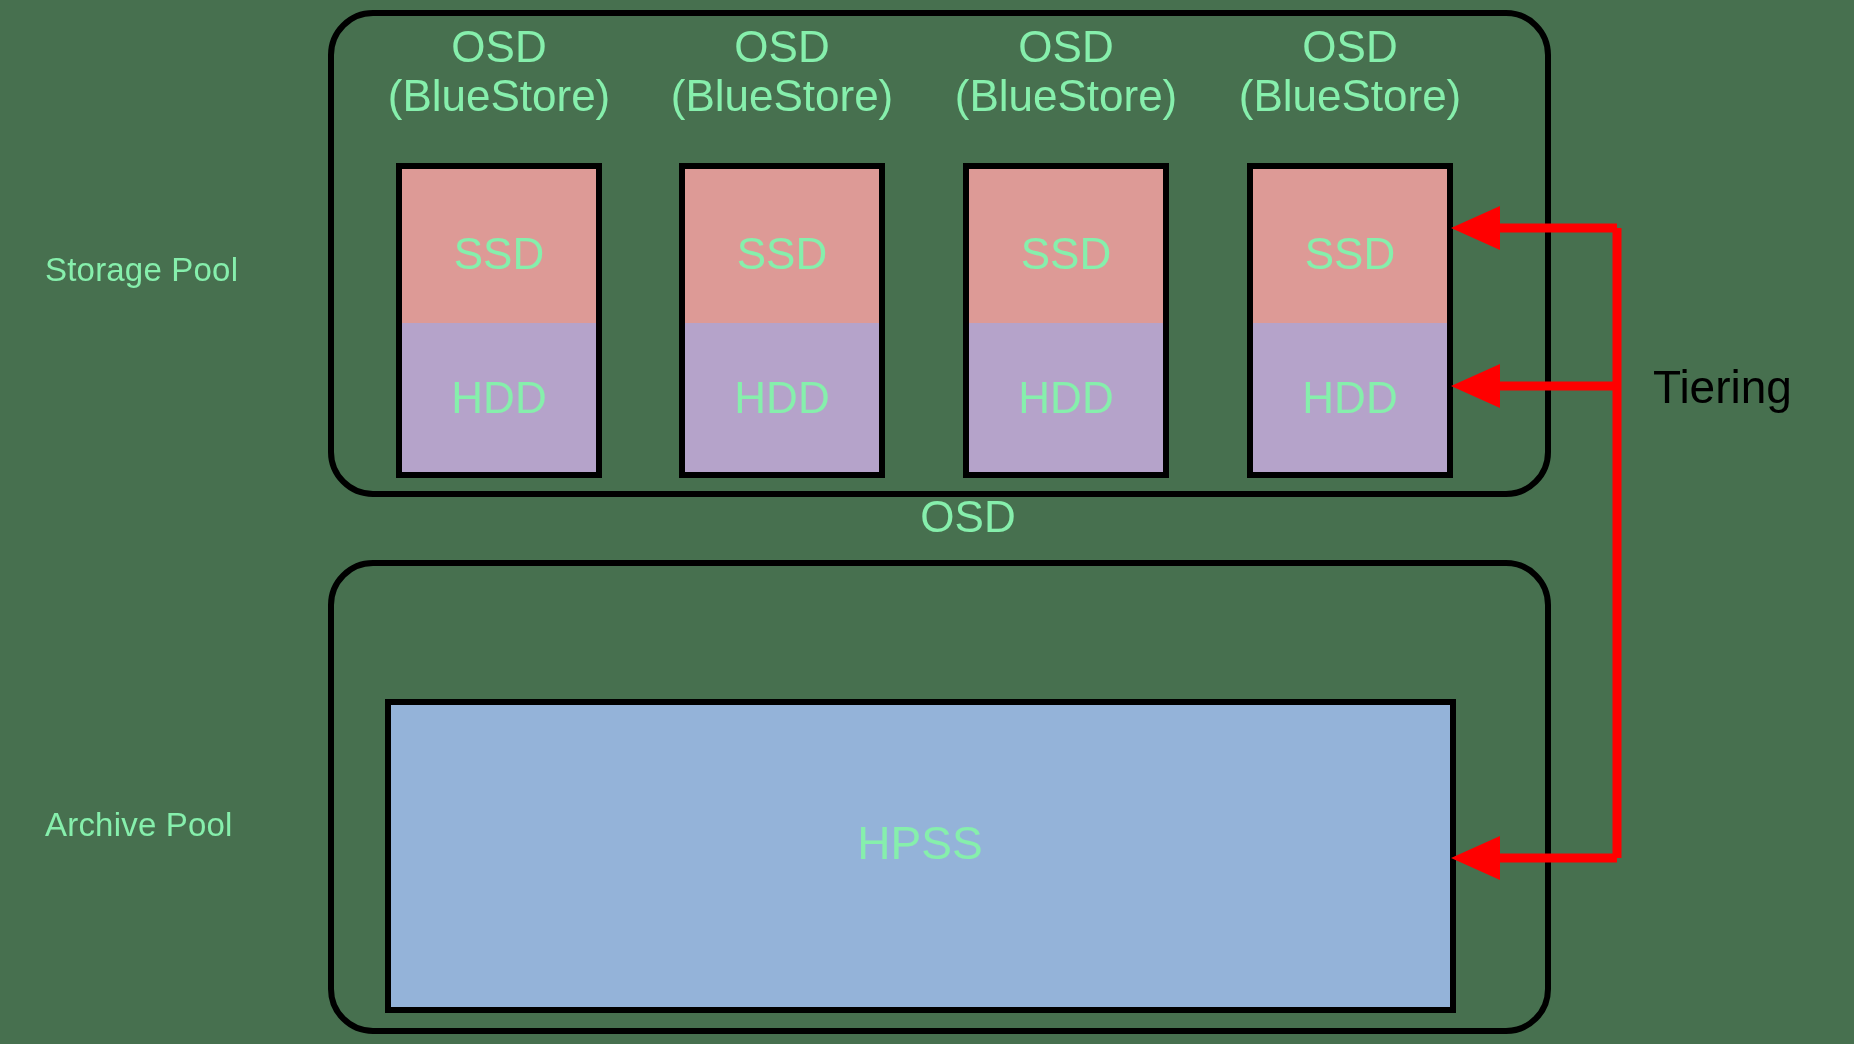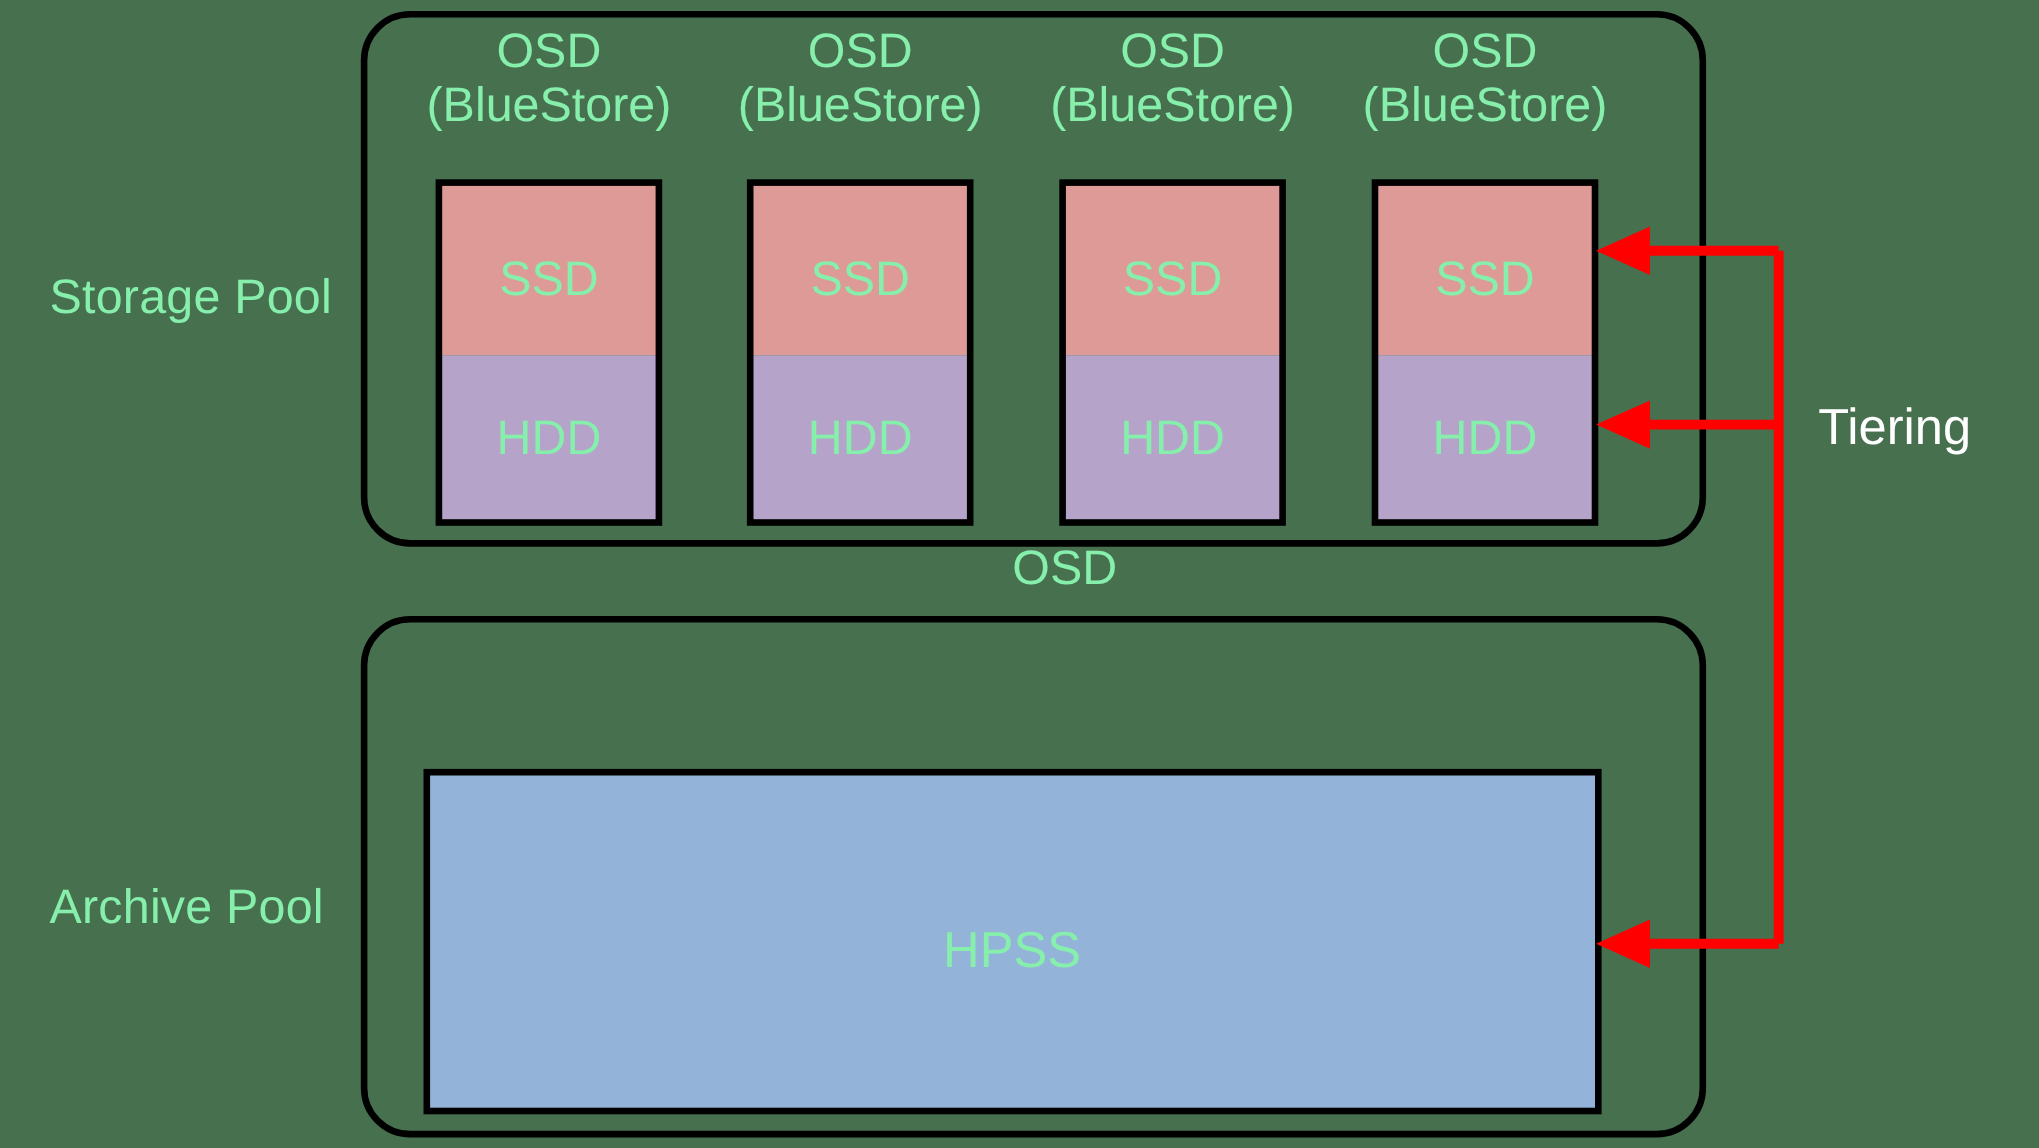--- a/index.html
+++ b/index.html
@@ -29,36 +29,36 @@
   .lbl {
     position: absolute;
     color: #86efac;
     font-weight: 400;
     white-space: nowrap;
     line-height: 1.12;
     text-align: center;
     pointer-events: none;
   }
   .pool-label {
-    font-size: 44px;
+    font-size: 33px;
     letter-spacing: 0.2px;
   }
   .osd-label {
     font-size: 44px;
     text-align: center;
   }
   .media-label {
     font-size: 44px;
   }
   .hpss-label {
     font-size: 46px;
   }
   .tiering-label {
     font-size: 46px;
-    color: #ffffff;
+    color: #000000;
   }
   .center-x {
     transform: translateX(-50%);
   }
   .center-y {
     transform: translateY(-50%);
   }
   .center-xy {
     transform: translate(-50%, -50%);
   }
@@ -141,17 +141,17 @@
   <div class="lbl media-label center-xy" style="left:499px; top:254px;">SSD</div>
   <div class="lbl media-label center-xy" style="left:782px; top:254px;">SSD</div>
   <div class="lbl media-label center-xy" style="left:1066px; top:254px;">SSD</div>
   <div class="lbl media-label center-xy" style="left:1350px; top:254px;">SSD</div>
 
   <div class="lbl media-label center-xy" style="left:499px; top:398px;">HDD</div>
   <div class="lbl media-label center-xy" style="left:782px; top:398px;">HDD</div>
   <div class="lbl media-label center-xy" style="left:1066px; top:398px;">HDD</div>
   <div class="lbl media-label center-xy" style="left:1350px; top:398px;">HDD</div>
 
-  <div class="lbl hpss-label center-xy" style="left:920px; top:864px;">HPSS</div>
+  <div class="lbl hpss-label center-xy" style="left:920px; top:844px;">HPSS</div>
 
   <div class="lbl tiering-label center-y" style="left:1653px; top:388px;">Tiering</div>
 
 </div>
 
 </body></html>

